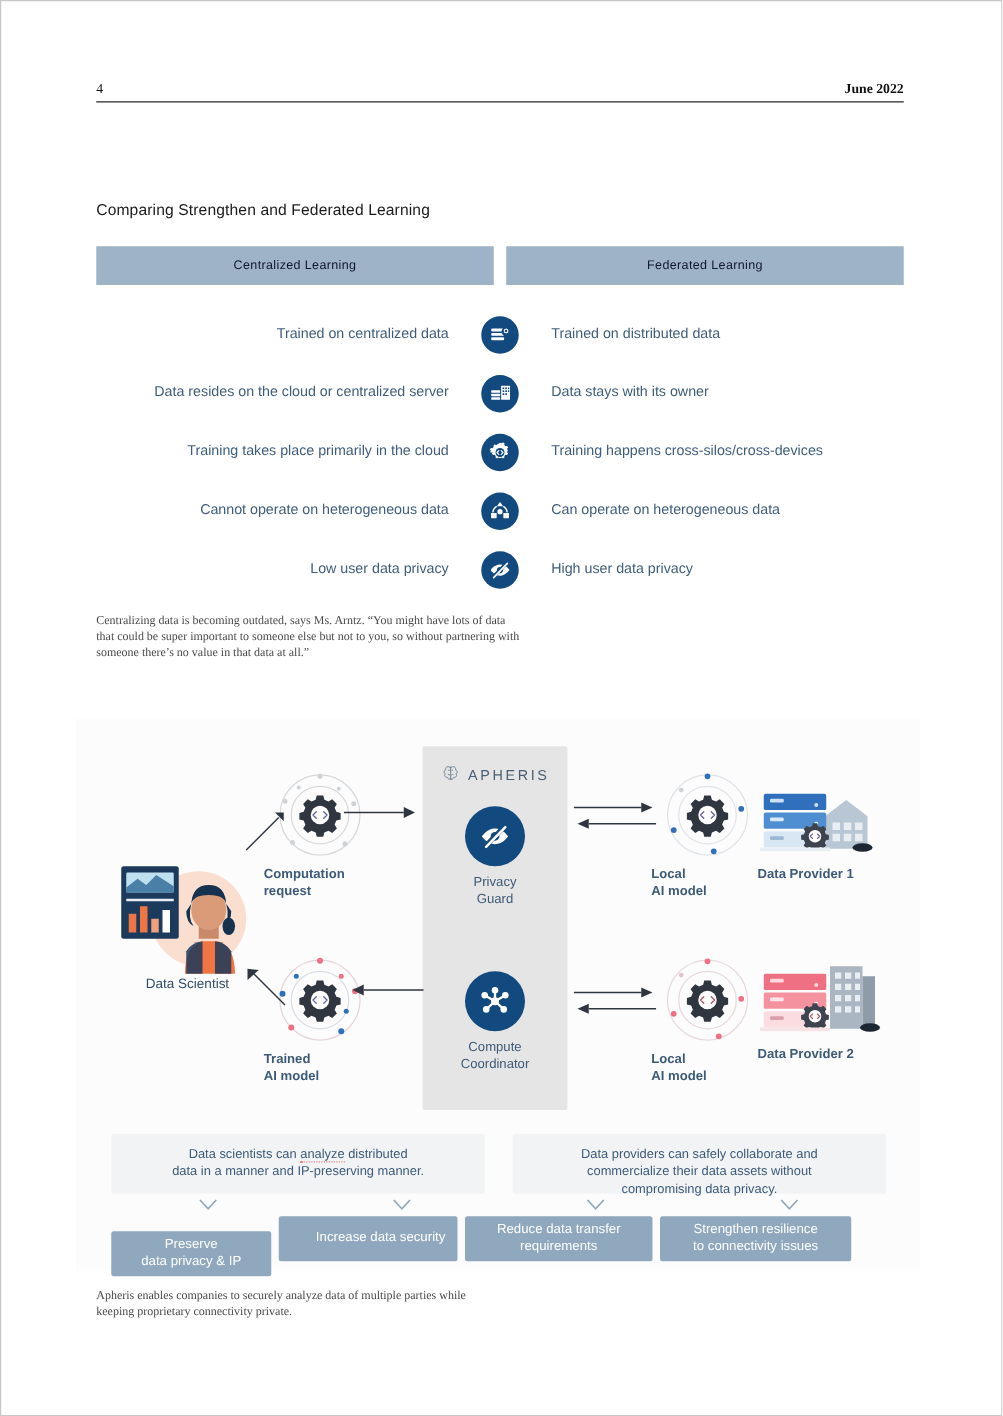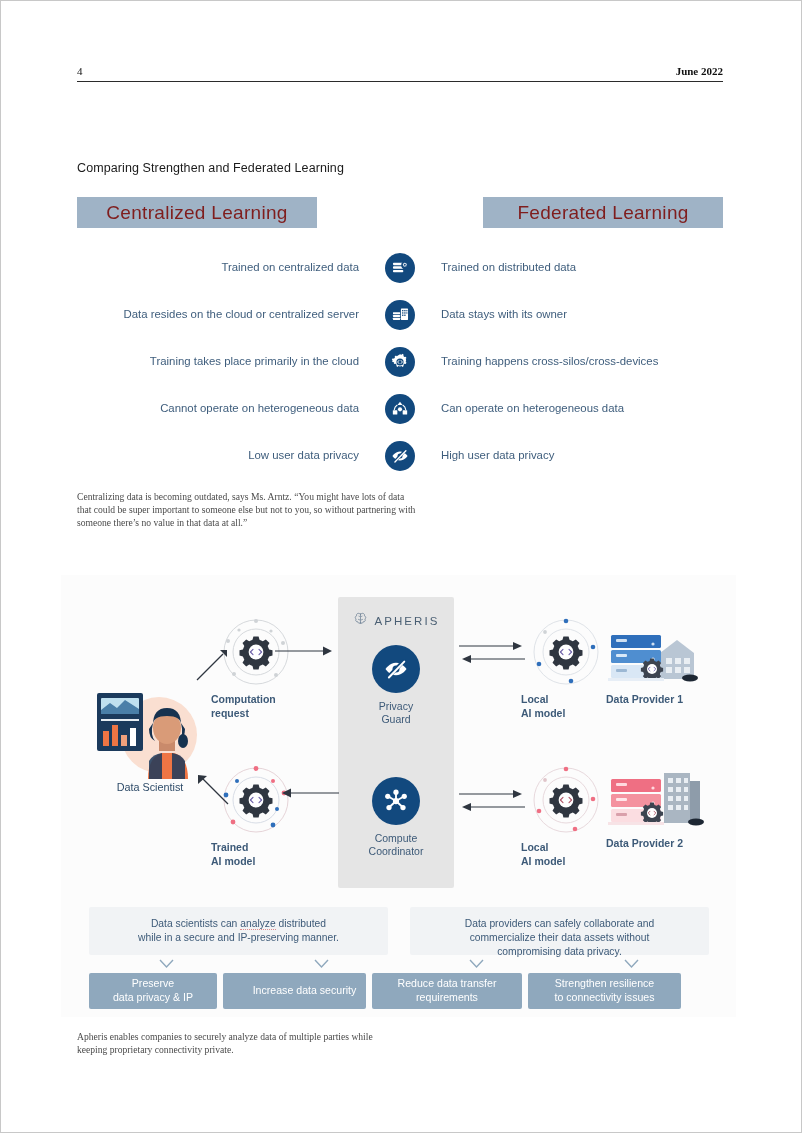--- a/index.html
+++ b/index.html
@@ -57,28 +57,28 @@
     position: absolute;
     left: 76px;
     top: 196px;
     width: 646px;
   }
   .cmp-heads {
     display: flex;
     justify-content: space-between;
   }
   .cmp-head {
-    width: 240px;
+    width: 318px;
     height: 31px;
     background: #9fb3c6;
-    color: #7f1d1d;
+    color: #0f172a;
     display: flex;
     align-items: center;
     justify-content: center;
-    font-size: 19px;
+    font-size: 10px;
     letter-spacing: .3px;
   }
   .cmp-rows { margin-top: 16px; }
   .cmp-row {
     display: flex;
     align-items: center;
     height: 47px;
   }
   .cmp-left {
     width: 282px;
@@ -240,21 +240,21 @@
     line-height: 1.3;
     text-align: center;
     display: flex;
     align-items: center;
     justify-content: center;
     padding: 6px 4px;
     box-sizing: border-box;
     height: 36px;
     border-radius: 2px;
   }
-  .bbox-1 { width: 128px; }
+  .bbox-1 { width: 128px; margin-top: 12px; }
   .bbox-2 { width: 143px; padding-left: 24px; }
   .bbox-3 { width: 150px; }
   .bbox-4 { width: 153px; }
   .sp-underline {
     border-bottom: 1.5px dotted #e08a8a;
   }
 </style>
 </head>
 <body>
 
@@ -628,21 +628,21 @@
           <path d="M54 1 L63 5 L54 9z" fill="#2f3640"></path>
         <line x1="12" y1="18" x2="66" y2="18" stroke="#2f3640" stroke-width="1.1"></line>
           <path d="M12 14 L3 18 L12 22z" fill="#2f3640"></path>
       </svg>
     </div>
 
     <div class="benefits">
       <div class="stmt-row">
         <div class="stmt stmt-a">
           <div><span>Data scientists can </span><span class="sp-underline">analyze</span><span> distributed</span></div>
-          <div>while in a secure and IP-preserving manner.</div>
+          <div>data in a manner and IP-preserving manner.</div>
         </div>
         <div class="stmt stmt-b">
           <div>Data providers can safely collaborate and</div>
           <div>commercialize their data assets without</div>
           <div>compromising data privacy.</div>
         </div>
       </div>
 
       <div class="chev-row">
         <div class="chev-cell">

